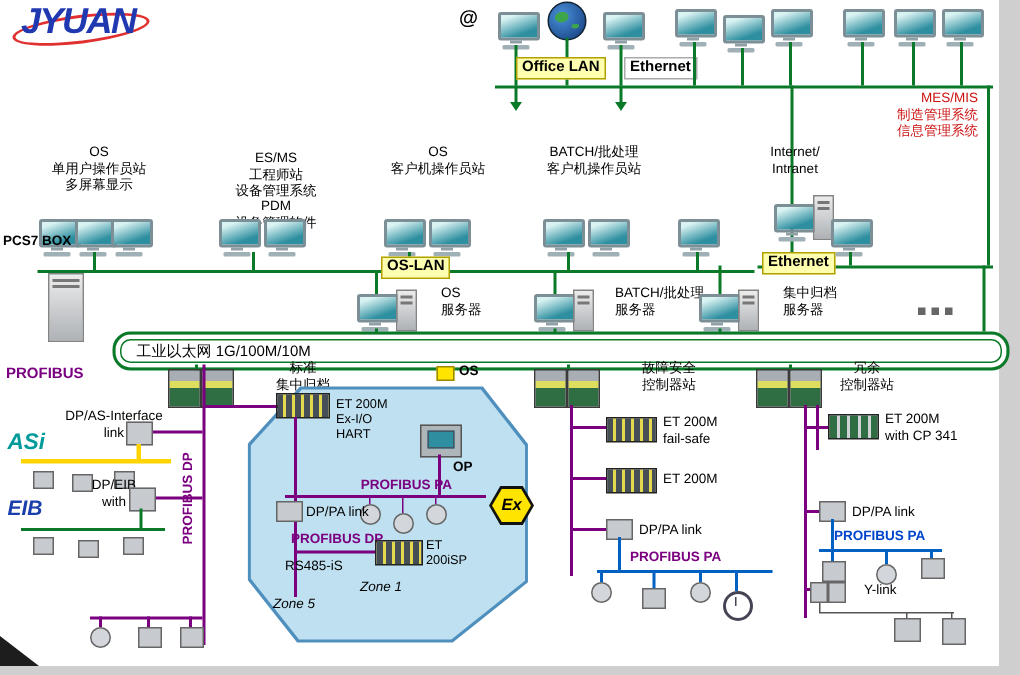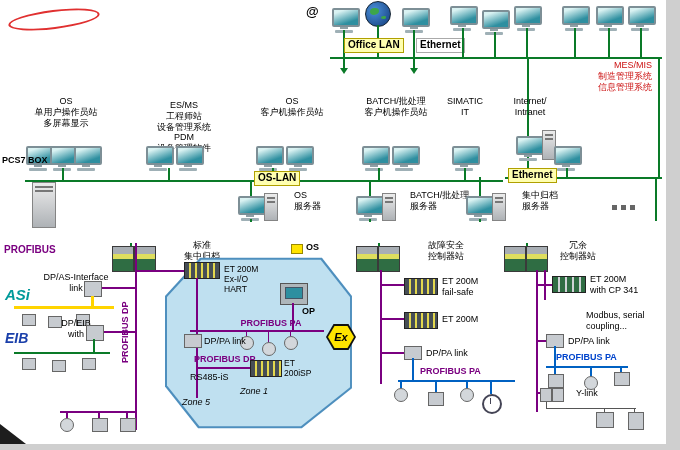--- a/index.html
+++ b/index.html
@@ -52,20 +52,21 @@
   .vert{writing-mode:vertical-rl;transform:rotate(180deg)}
   .arrd{position:absolute;width:0;height:0;border-left:4px solid transparent;border-right:4px solid transparent;border-top:6px solid #0a7a28}
   .wedge{position:absolute;left:0;top:424px;width:26px;height:20px;background:#1d1d1d;clip-path:polygon(0 0,100% 100%,0 100%)}
 </style>
 </head>
 <body>
 
 <div id="canvas">
 
   <div class="swoosh"></div>
+  <div class="logo">JYUAN</div>
 
   <div class="lbl bold" style="left:306px;top:4px;font-size:13px">@</div>
   <div class="pc" style="left:332px;top:8px">
       <div class="s"></div>
       <div class="st"></div>
       <div class="kb"></div>
     </div>
   <div class="globe" style="left:365px;top:1px"></div>
   <div class="pc" style="left:402px;top:8px">
       <div class="s"></div>
@@ -130,22 +131,20 @@
 多屏幕显示</div>
   <div class="lbl" style="left:134px;top:100px;width:100px">ES/MS
 工程师站
 设备管理系统
 PDM
 设备管理软件</div>
   <div class="lbl" style="left:240px;top:96px;width:104px">OS
 客户机操作员站</div>
   <div class="lbl" style="left:344px;top:96px;width:104px">BATCH/批处理
 客户机操作员站</div>
-  <div class="lbl" style="left:430px;top:96px;width:70px">SIMATIC
-IT</div>
   <div class="lbl" style="left:500px;top:96px;width:60px">Internet/
 Intranet</div>
 
   <div class="pc" style="left:26px;top:146px">
       <div class="s"></div>
       <div class="st"></div>
       <div class="kb"></div>
     </div>
   <div class="pc" style="left:50px;top:146px">
       <div class="s"></div>
@@ -247,20 +246,23 @@
   <div class="tower" style="left:492px;top:193px;height:26px"></div>
   <div class="lbl left" style="left:522px;top:190px;width:60px">集中归档
 服务器</div>
   <div class="vl g" style="left:479px;top:177px;height:19px"></div>
   <div class="vl g" style="left:479px;top:219px;height:3px"></div>
   <div class="dot" style="left:612px;top:205px"></div>
   <div class="dot" style="left:621px;top:205px"></div>
   <div class="dot" style="left:630px;top:205px"></div>
   <div class="vl g" style="left:655px;top:177px;height:44px"></div>
 
+  <div class="oval" style="left:75px;top:221px;width:580px;height:22px">
+    <span>工业以太网  1G/100M/10M</span>
+  </div>
   <div class="lbl purple left" style="left:4px;top:244px;width:60px;font-size:10px">PROFIBUS</div>
 
   <div class="vl g" style="left:130px;top:243px;height:4px"></div>
   <div class="plc" style="left:112px;top:246px"></div>
   <div class="plc" style="left:134px;top:246px"></div>
   <div class="lbl" style="left:176px;top:240px;width:52px">标准
 集中归档</div>
   <div class="ybox" style="left:291px;top:244px"></div>
   <div class="lbl left bold" style="left:306px;top:242px;width:20px">OS</div>
   <div class="vl g" style="left:378px;top:243px;height:4px"></div>
@@ -363,22 +365,20 @@
   <div class="box" style="left:428px;top:392px"></div>
   <div class="circ" style="left:460px;top:388px"></div>
   <div class="gauge" style="left:482px;top:394px"></div>
 
   <div class="vl p" style="left:536px;top:270px;height:142px"></div>
   <div class="vl p" style="left:544px;top:270px;height:30px"></div>
   <div class="hl p" style="left:536px;top:284px;width:16px"></div>
   <div class="rkg" style="left:552px;top:276px;width:32px"></div>
   <div class="lbl left" style="left:590px;top:274px;width:70px">ET 200M
 with CP 341</div>
-  <div class="lbl left" style="left:586px;top:310px;width:78px">Modbus, serial
-coupling...</div>
   <div class="hl p" style="left:536px;top:340px;width:10px"></div>
   <div class="box" style="left:546px;top:334px;width:16px;height:12px"></div>
   <div class="lbl left" style="left:568px;top:336px;width:50px">DP/PA link</div>
   <div class="lbl bluetxt left" style="left:556px;top:352px;width:70px">PROFIBUS PA</div>
   <div class="vl b" style="left:554px;top:346px;height:20px"></div>
   <div class="hl b" style="left:546px;top:366px;width:82px"></div>
   <div class="vl b" style="left:554px;top:366px;height:8px"></div>
   <div class="vl b" style="left:590px;top:366px;height:10px"></div>
   <div class="vl b" style="left:620px;top:366px;height:6px"></div>
   <div class="box" style="left:548px;top:374px"></div>

